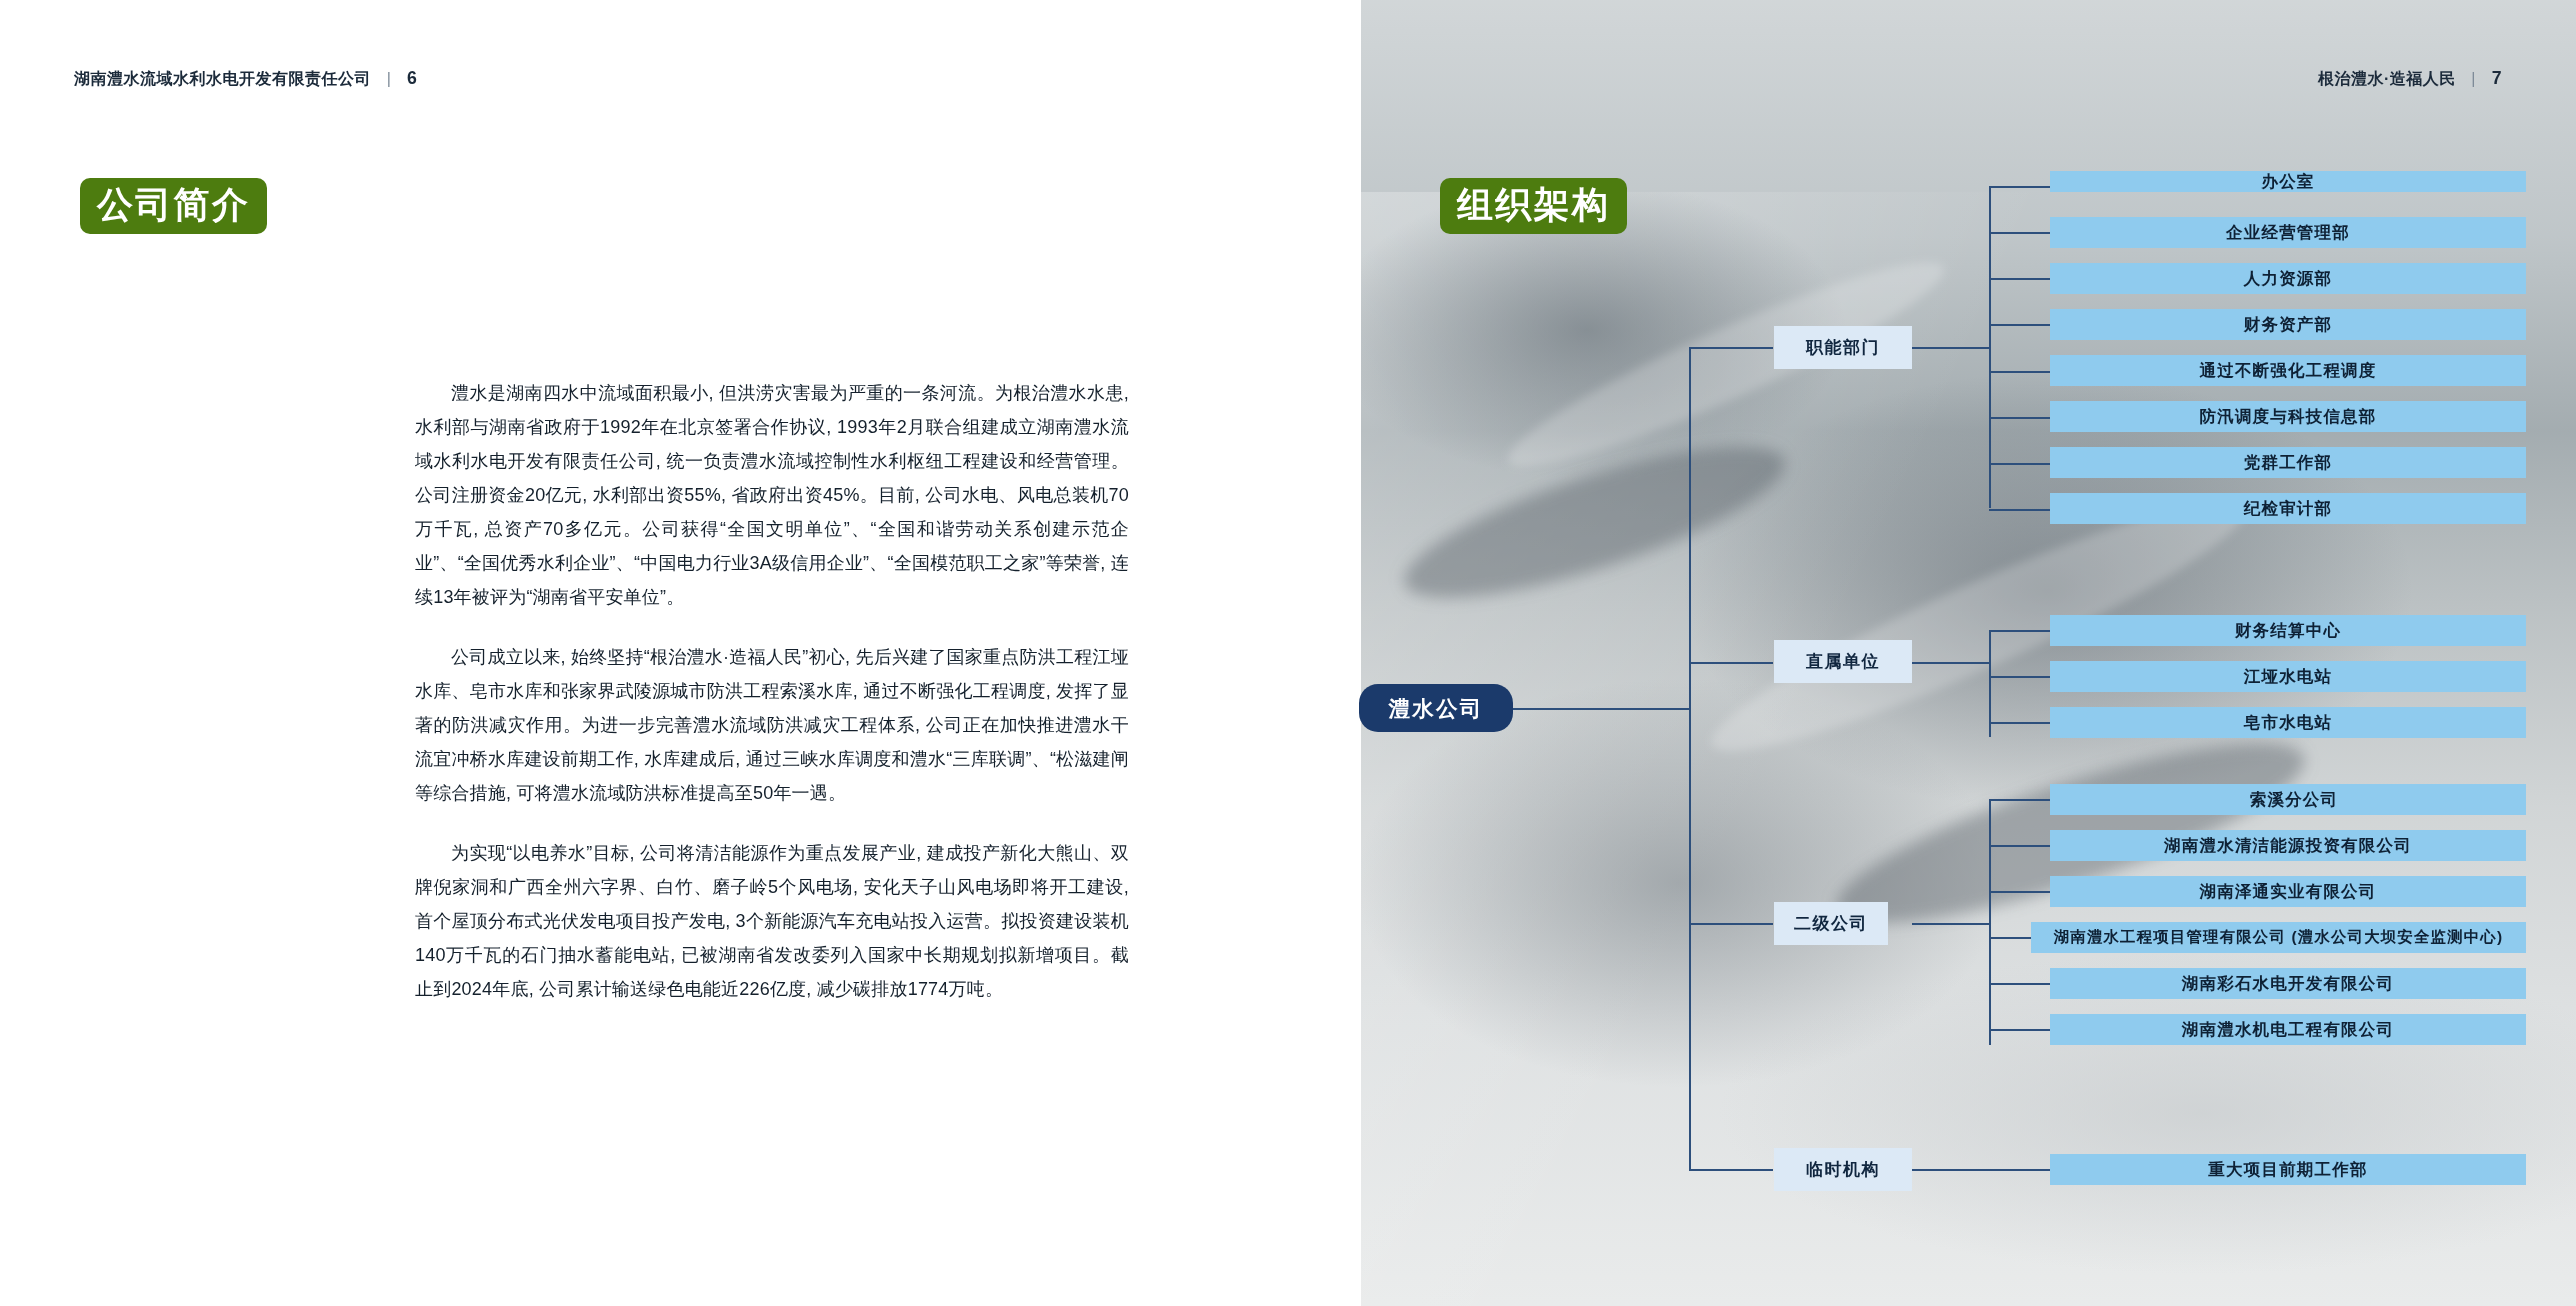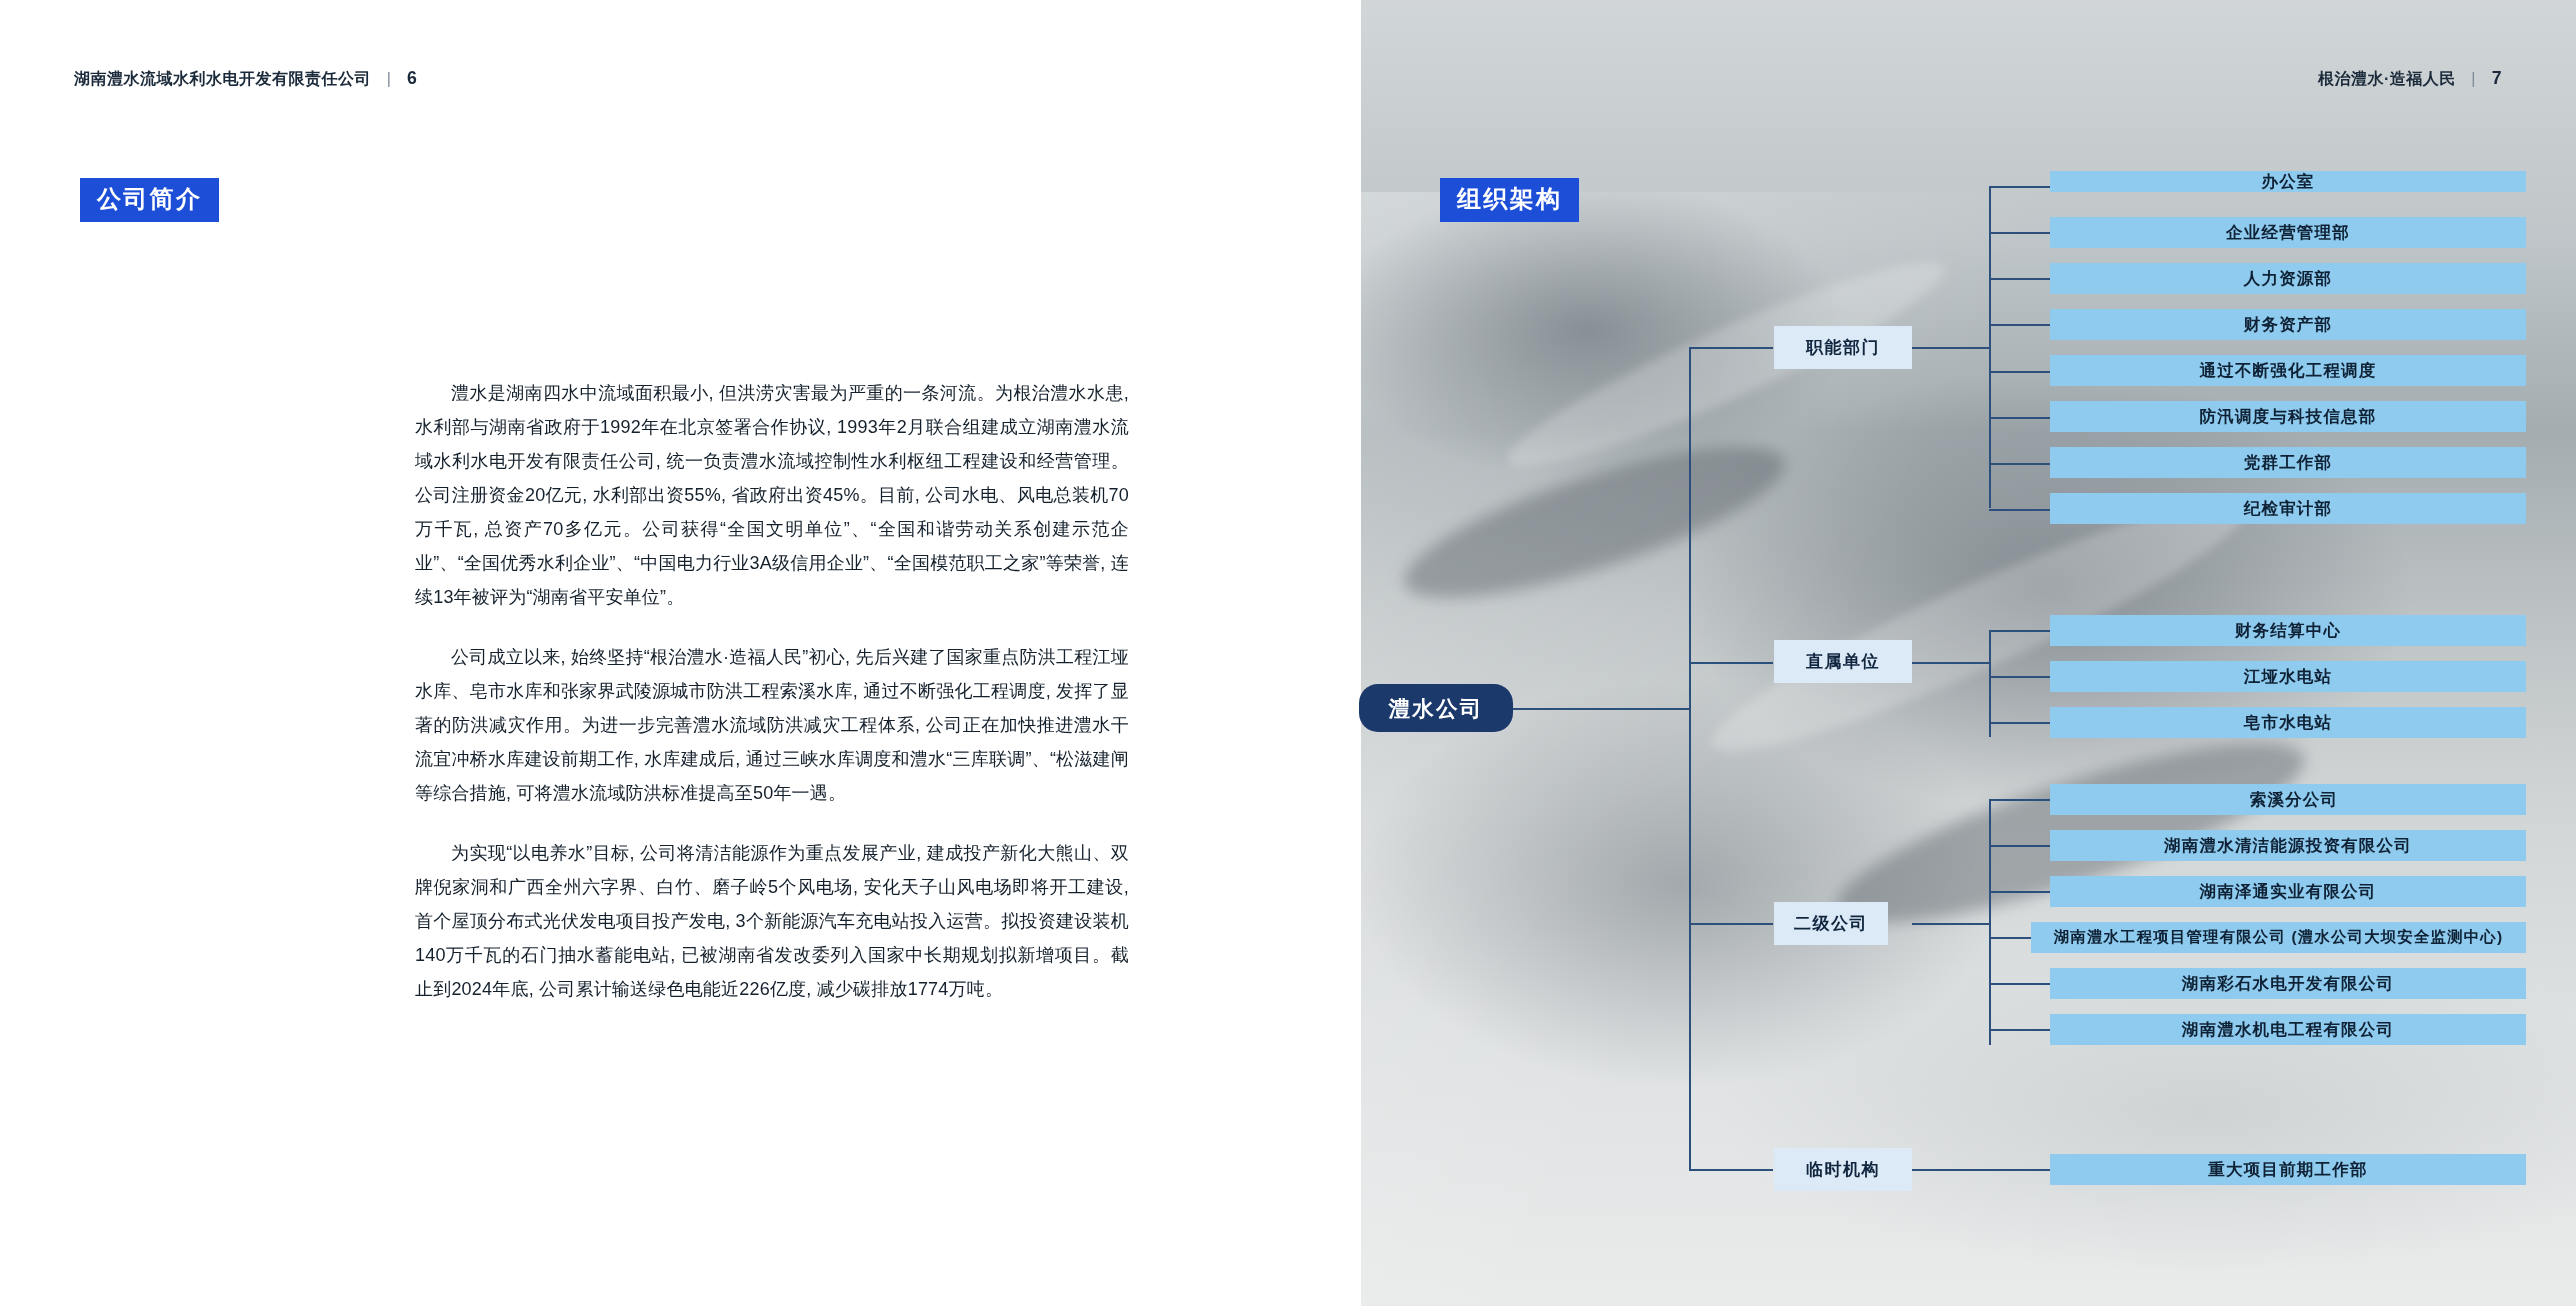--- a/index.html
+++ b/index.html
@@ -55,27 +55,28 @@
   }
   .runhead .pg {
     font-size: 17.7px;
     color: #1b2a3a;
     font-weight: bold;
   }
 
   
   .title-tag {
     position: absolute;
-    background: #1d4ed8;
+    background: #4d7c0f;
     color: #ffffff;
-    font-size: 24px;
+    font-size: 36px;
     font-weight: bold;
     letter-spacing: 2.3px;
     padding: 9.2px 17px 10.7px 17px;
     line-height: 1;
+    border-radius: 10px;
   }
   .title-tag-left { left: 80px; top: 178px; }
 
   
   .body-copy {
     position: absolute;
     left: 415px;
     top: 376px;
     width: 714px;
     color: #14202c;

